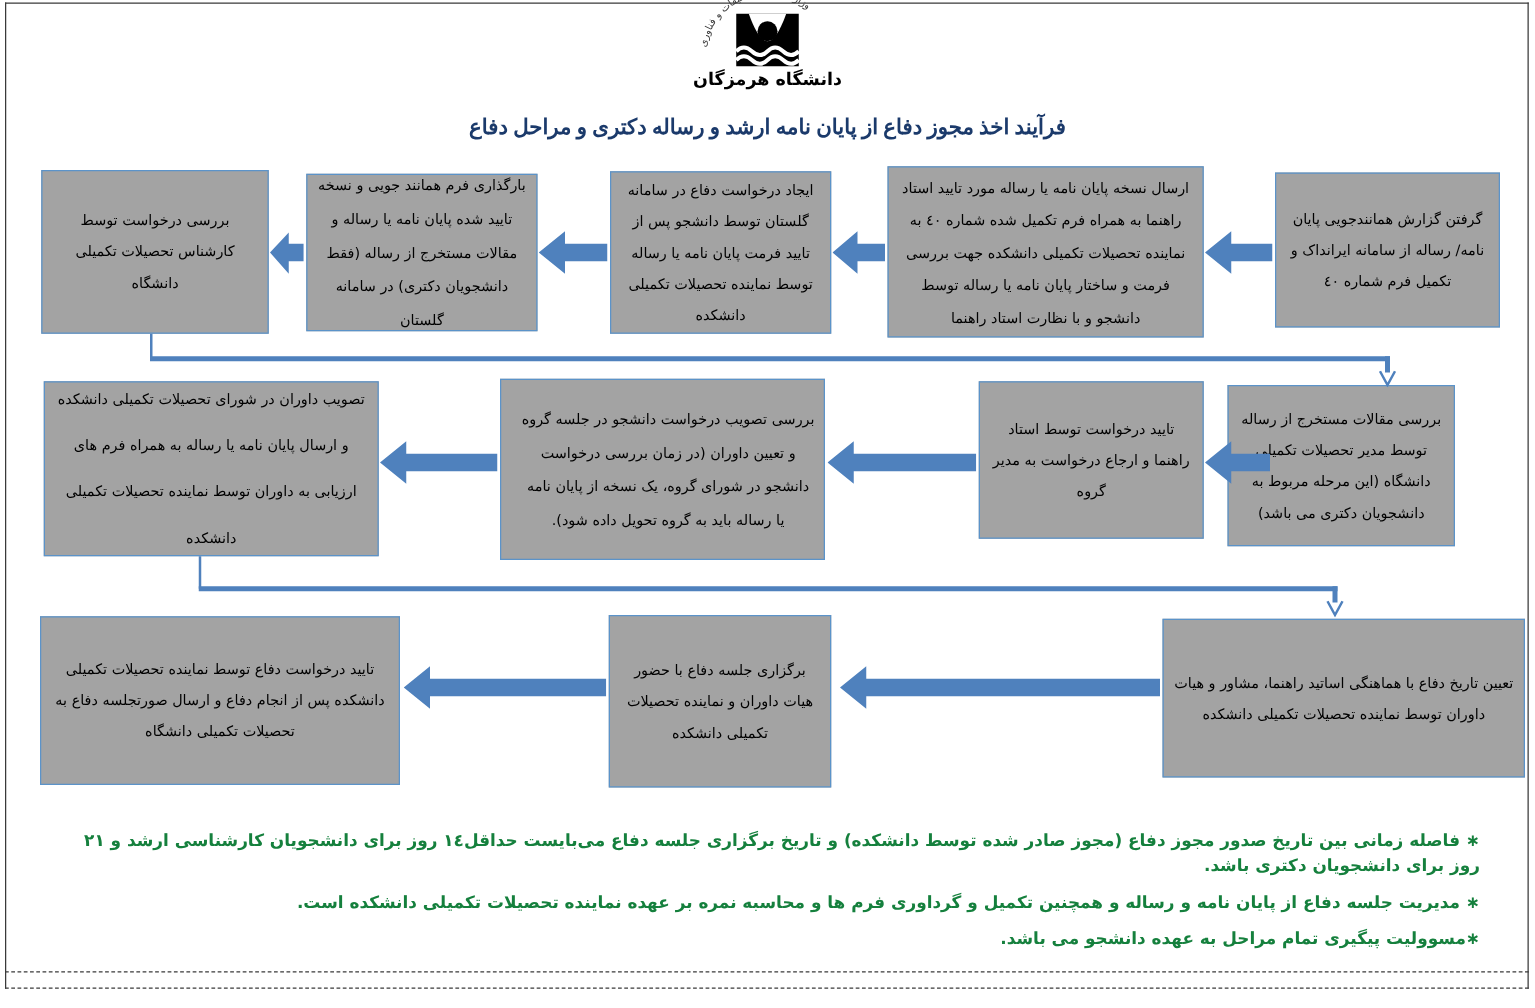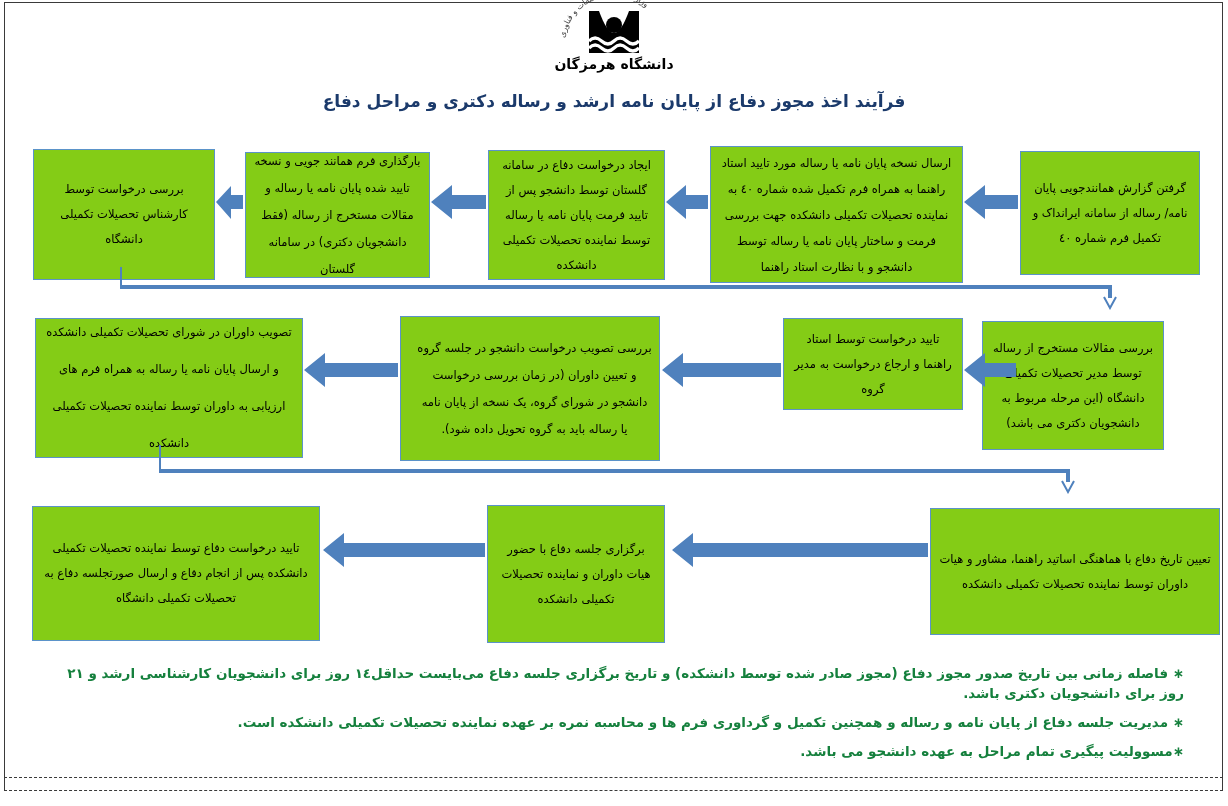--- a/index.html
+++ b/index.html
@@ -11,33 +11,33 @@
   .dash{position:absolute;left:4px;width:1219px;height:0;border-top:1px dashed #3a3a3a;}
   .d1{top:777px}.d2{top:790px}
 
   
   .logo{position:absolute;left:0;right:0;top:0;text-align:center;}
   .emblem{display:block;margin:0 auto;}
   .arc-text{fill:#3a3a3a;font-size:8px;}
   .wave{fill:none;stroke:#fff;stroke-width:3.2px;}
   .uni-name{font-weight:bold;font-size:14px;color:#000;margin-top:-8px;direction:rtl;}
   .title{position:absolute;top:91px;left:0;right:0;text-align:center;direction:rtl;
-         font-size:17px;font-weight:bold;color:#1b3a6b;}
+         font-size:17px;font-weight:bold;color:#1b3a6b;font-family:Liberation Serif, serif;}
 
   
-  .box{position:absolute;box-sizing:border-box;border:1.5px solid #5b93c9;background:#84cc16;
+  .box{position:absolute;box-sizing:border-box;border:1.5px solid #5b93c9;background:#a3a3a3;
        display:flex;align-items:center;justify-content:center;text-align:center;direction:rtl;
-       color:#000;font-size:11.5px;line-height:25px;padding:4px 7px;margin-top:13px;}
+       color:#000;font-size:11.5px;line-height:25px;padding:4px 7px;}
   .s1{left:1020px;top:138px;width:180px;height:124px;}
   .s2{left:710px;top:133px;width:253px;height:137px;line-height:26px;}
   .s3{left:488px;top:137px;width:177px;height:130px;}
   .s4{left:245px;top:139px;width:185px;height:126px;line-height:27px;}
   .s5{left:33px;top:136px;width:182px;height:131px;}
   .s6{left:982px;top:308px;width:182px;height:129px;}
-  .s7{left:783px;top:305px;width:180px;height:92px;}
+  .s7{left:783px;top:305px;width:180px;height:126px;}
   .s8{left:400px;top:303px;width:260px;height:145px;line-height:27px;padding-left:16px;}
   .s9{left:35px;top:305px;width:268px;height:140px;line-height:37px;}
   .s10{left:930px;top:495px;width:290px;height:127px;}
   .s11{left:487px;top:492px;width:178px;height:138px;}
   .s12{left:32px;top:493px;width:288px;height:135px;}
 
   
   .arrow{position:absolute;display:block;}
   .a1{left:964px;top:184px;} .a2{left:666px;top:184px;} .a3{left:431px;top:184px;} .a4{left:216px;top:184px;}
   .a5{left:964px;top:352px;} .a6{left:662px;top:352px;} .a7{left:304px;top:352px;}

